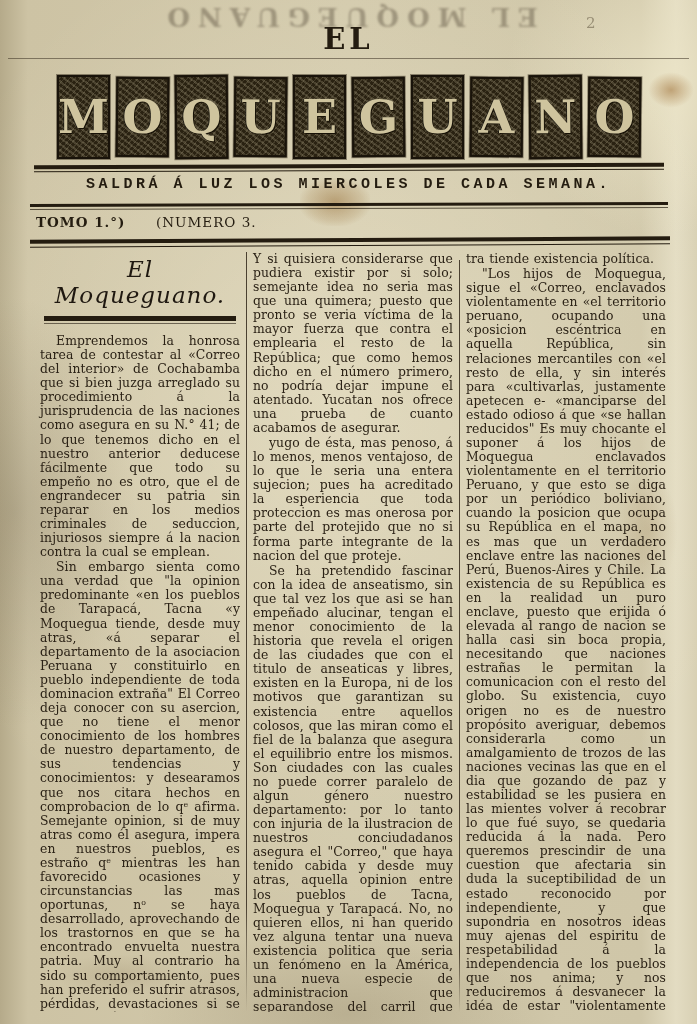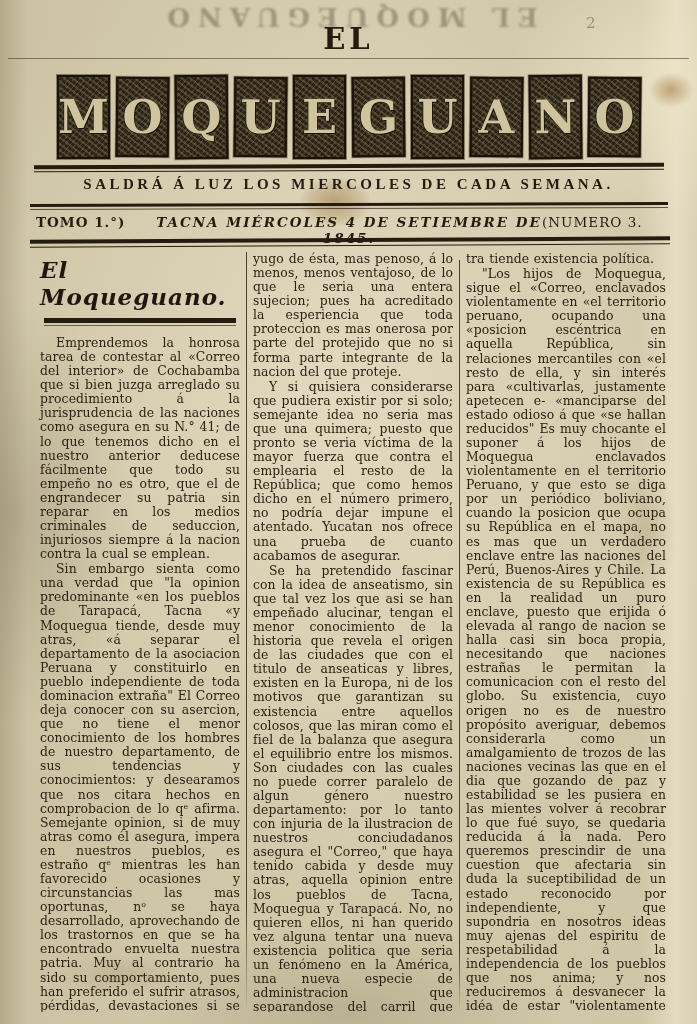--- a/index.html
+++ b/index.html
@@ -66,21 +66,21 @@
   }
   .letter-block:nth-child(2n){ transform:rotate(.6deg); height:80px; }
   .letter-block:nth-child(3n){ transform:rotate(-.5deg); }
 
   .rule-a{ position:absolute; top:164px; left:34px; width:630px;
     border-top:4px solid #241c10; border-bottom:1px solid #241c10; height:7px;
     transform:rotate(-.25deg); }
   .banner{
     position:absolute; top:176px; left:0; width:100%;
     text-align:center; font-weight:bold; font-size:15px; letter-spacing:3.5px;
-    color:#241c10; font-family:Liberation Serif, serif;
+    color:#241c10; font-family:Liberation Mono, monospace;
   }
   .rule-b{ position:absolute; top:203px; left:30px; width:638px;
     border-top:3px solid #241c10; border-bottom:1px solid rgba(36,28,16,.7); height:6px;
     transform:rotate(-.2deg); }
   .dateline{
     position:absolute; top:214px; left:36px; width:626px;
     display:flex; align-items:baseline; font-size:13.5px; color:#241c10;
   }
   .dateline .tomo{ width:120px; font-weight:bold; letter-spacing:1px; }
   .dateline .center{ flex:1; text-align:center; font-style:italic; font-weight:bold; letter-spacing:2px; }
@@ -91,22 +91,22 @@
 
   .columns{
     position:absolute; top:252px; left:38px; width:632px; height:760px;
     display:flex;
   }
   .col{ width:204px; height:100%; overflow:hidden; padding:0 2px; }
   .divider{ width:1px; background:linear-gradient(#4a4030 0 86%, rgba(0,0,0,0)); margin:0 4px; }
   .divider.d2{ background:linear-gradient(rgba(0,0,0,0) 0 1%, #4a4030 1% 92%, rgba(0,0,0,0)); }
 
   .article-heading{
-    font-family:"DejaVu Serif",serif; font-style:italic; font-weight:bold;
-    font-size:23px; text-align:left; letter-spacing:1px; color:#1f1810;
+    font-family:"DejaVu Serif",serif; font-style:italic; font-weight:normal;
+    font-size:23px; text-align:center; letter-spacing:1px; color:#1f1810;
     padding:4px 0 8px 0;
   }
   .heading-rule{
     border-top:5px solid #241c10; border-bottom:1px solid rgba(36,28,16,.6);
     height:8px; width:96%; margin:0 auto 10px auto;
   }
   .col p{
     font-size:12.4px; line-height:1.135; text-align:justify;
     text-indent:16px; color:#2b2216;
     margin-bottom:1px;
@@ -167,40 +167,39 @@
   </div>
 
   <div class="rule-a"></div>
 
   <div class="banner">SALDRÁ Á LUZ LOS MIERCOLES DE CADA SEMANA.</div>
 
   <div class="rule-b"></div>
 
   <div class="dateline">
     <span class="tomo">TOMO 1.°)</span>
-    <span class="center">TACNA MIÉRCOLES 4 DE SETIEMBRE DE 1845.</span>
     <span class="numero">(NUMERO 3.</span>
   </div>
 
   <div class="rule-c"></div>
 
   <div class="columns">
 
     <div class="col c1">
       <div class="article-heading">El Moqueguano.</div>
       <div class="heading-rule"></div>
       <p>Emprendemos la honrosa tarea de contestar al «Correo del interior» de Cochabamba que si bien juzga arreglado su procedimiento á la jurisprudencia de las naciones como asegura en su N.° 41; de lo que tenemos dicho en el nuestro anterior deducese fácilmente que todo su empeño no es otro, que el de engrandecer su patria sin reparar en los medios criminales de seduccion, injuriosos siempre á la nacion contra la cual se emplean.</p>
       <p>Sin embargo sienta como una verdad que "la opinion predominante «en los pueblos de Tarapacá, Tacna «y Moquegua tiende, desde muy atras, «á separar el departamento de la asociacion Peruana y constituirlo en pueblo independiente de toda dominacion extraña" El Correo deja conocer con su asercion, que no tiene el menor conocimiento de los hombres de nuestro departamento, de sus tendencias y conocimientos: y desearamos que nos citara hechos en comprobacion de lo qᵉ afirma. Semejante opinion, si de muy atras como él asegura, impera en nuestros pueblos, es estraño qᵉ mientras les han favorecido ocasiones y circunstancias las mas oportunas, nᵒ se haya desarrollado, aprovechando de los trastornos en que se ha encontrado envuelta nuestra patria. Muy al contrario ha sido su comportamiento, pues han preferido el sufrir atrasos, pérdidas, devastaciones si se quiere, ántes que dar semejante escándalo, y esto despreciando, como sabe el Correo del interior. los ofrecimientos é instigaciones que les han sido hechas. Demos que les alhagáran conveniencias las que mirando la cosa superficialmente, tal vez no dejarian de causar alguna ilusion; mas tenemos el orgullo de poder asegurar que en nuestro departamento ni lo que se llama vulgo es tan fanático, que se deje encandilar por aquellos destellos fátuos. No son tan ignorantes en la historia los hombres pensadores de nuestros pueblos que no conozcan lo que importaria un territorio libre en esta América. El necesitaria de la tutela de otra nacion, y tendria que sufrir el</p>
     </div>
 
     <div class="divider"></div>
 
     <div class="col c2">
+      <p>Y si quisiera considerarse que pudiera existir por si solo; semejante idea no seria mas que una quimera; puesto que pronto se veria víctima de la mayor fuerza que contra el emplearia el resto de la República; que como hemos dicho en el número primero, no podría dejar impune el atentado. Yucatan nos ofrece una prueba de cuanto acabamos de asegurar.</p>
       <p>yugo de ésta, mas penoso, á lo menos, menos ventajoso, de lo que le seria una entera sujecion; pues ha acreditado la esperiencia que toda proteccion es mas onerosa por parte del protejido que no si forma parte integrante de la nacion del que proteje.</p>
-      <p>Y si quisiera considerarse que pudiera existir por si solo; semejante idea no seria mas que una quimera; puesto que pronto se veria víctima de la mayor fuerza que contra el emplearia el resto de la República; que como hemos dicho en el número primero, no podría dejar impune el atentado. Yucatan nos ofrece una prueba de cuanto acabamos de asegurar.</p>
       <p>Se ha pretendido fascinar con la idea de anseatismo, sin que tal vez los que asi se han empeñado alucinar, tengan el menor conocimiento de la historia que revela el origen de las ciudades que con el titulo de anseaticas y libres, existen en la Europa, ni de los motivos que garantizan su existencia entre aquellos colosos, que las miran como el fiel de la balanza que asegura el equilibrio entre los mismos. Son ciudades con las cuales no puede correr paralelo de algun género nuestro departamento: por lo tanto con injuria de la ilustracion de nuestros conciudadanos asegura el "Correo," que haya tenido cabida y desde muy atras, aquella opinion entre los pueblos de Tacna, Moquegua y Tarapacá. No, no quieren ellos, ni han querido vez alguna tentar una nueva existencia politica que seria un fenómeno en la América, una nueva especie de administracion que separandose del carril que sigue esta parte del globo, serviria de ejemplar escandaloso, que sino se apresuraran á destruir las demas naciones, seria un aliciente para mil asonadas á pueblos que alguna vez se creyeran desatendidos por sus gobiernos. Por último, y es para nosotros la razon mas poderosa: se nos inculca por la prensa de Bolivia, los ajentes de esta nacion han procurado sujerir aquellas ideas, sino tuvieramos otra razon para desecharlas, ésta valdria por mil, pues no podemos esperar consejo alguno saludable de parte de una nacion, cuyo gobierno con sus disposiciones y vejaciones se ha conjurado contra nuestros progresos, y hasta con-</p>
     </div>
 
     <div class="divider d2"></div>
 
     <div class="col c3">
       <p>tra tiende existencia política.</p>
       <p>"Los hijos de Moquegua, sigue el «Correo, enclavados violentamente en «el territorio peruano, ocupando una «posicion escéntrica en aquella República, sin relaciones mercantiles con «el resto de ella, y sin interés para «cultivarlas, justamente apetecen e- «manciparse del estado odioso á que «se hallan reducidos" Es muy chocante el suponer á los hijos de Moquegua enclavados violentamente en el territorio Peruano, y que esto se diga por un periódico boliviano, cuando la posicion que ocupa su República en el mapa, no es mas que un verdadero enclave entre las naciones del Perú, Buenos-Aires y Chile. La existencia de su República es en la realidad un puro enclave, puesto que erijida ó elevada al rango de nacion se halla casi sin boca propia, necesitando que naciones estrañas le permitan la comunicacion con el resto del globo. Su existencia, cuyo origen no es de nuestro propósito averiguar, debemos considerarla como un amalgamiento de trozos de las naciones vecinas las que en el dia que gozando de paz y estabilidad se les pusiera en las mientes volver á recobrar lo que fué suyo, se quedaria reducida á la nada. Pero queremos prescindir de una cuestion que afectaria sin duda la suceptibilidad de un estado reconocido por independiente, y que supondria en nosotros ideas muy ajenas del espiritu de respetabilidad á la independencia de los pueblos que nos anima; y nos reduciremos á desvanecer la idéa de estar "violentamente enclavados" en el territorio Peruano. No negaremos que existen relaciones comerciales con la República de Bolivia; pero esto no impide el que no las tengamos con los demas pueblos del Perú. Cabalmente los articulos de primera necesidad que no se producen en nuestro territorio departamental los recibimos de otros pueblos de la República Peruana, y que no se nos podrian proporcionar de la de Bolivia, obstáculo no pequeño que contraria las ventajas que nos sobrevendrian de la agregacion á Bolivia, ó de la ereccion en departatamento libre. Los productos del departamento son insignificantes si nos contraemos á la provincia de Arica, y</p>
     </div>
 

